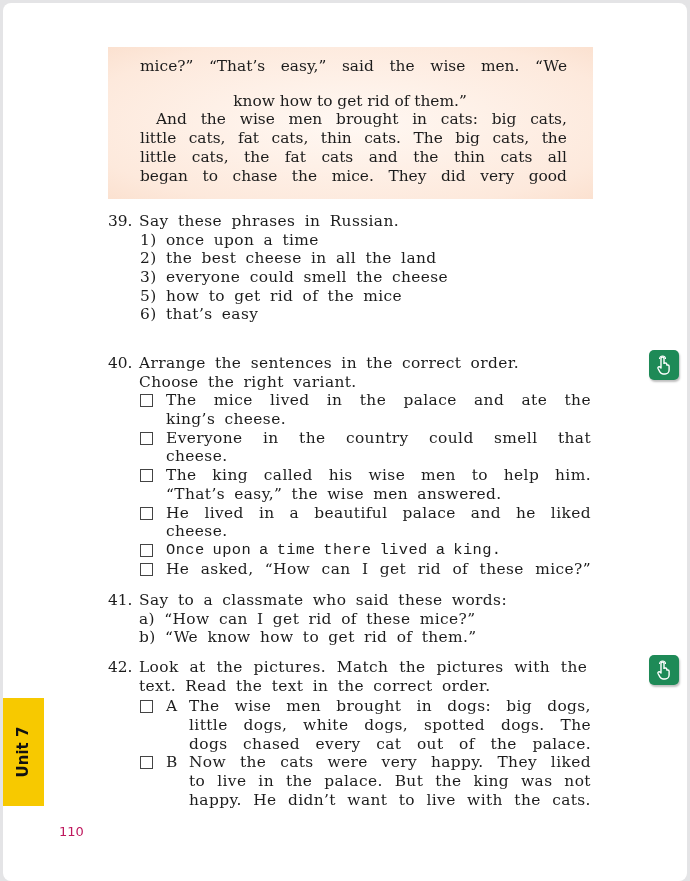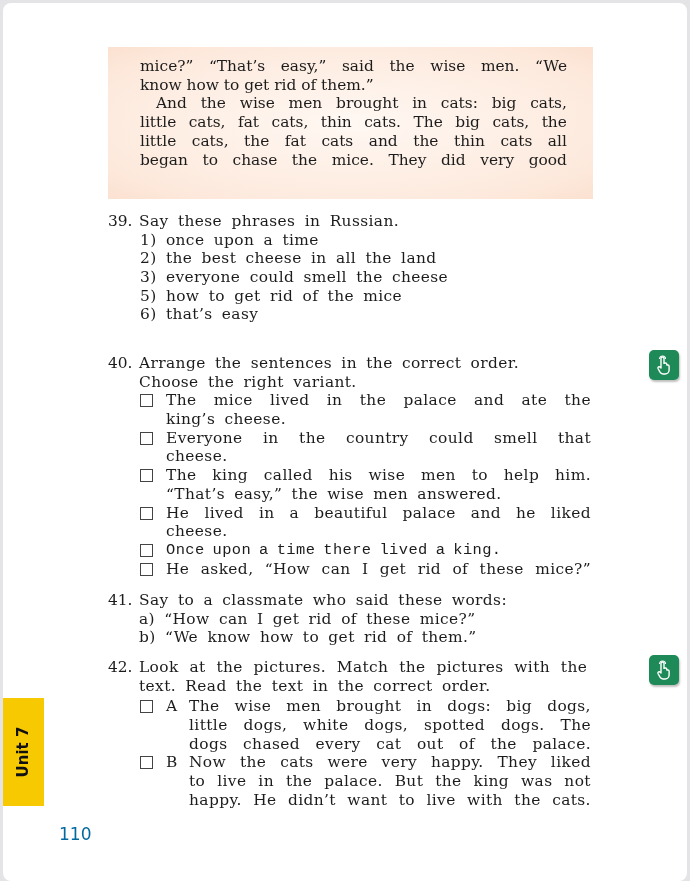--- a/index.html
+++ b/index.html
@@ -14,21 +14,21 @@
   }
   .story-box {
     position:absolute; left:108px; top:47px; width:485px; height:152px;
     background: radial-gradient(ellipse at center, #fff8f3 0%, #fde9dc 80%, #fbe1d0 100%);
     box-sizing:border-box; padding:10px 26px 0 32px;
   }
   .line {
     font-size:15.4px; line-height:18.7px; white-space:nowrap;
     display:flex; justify-content:space-between;
   }
-  .line.last { justify-content:flex-start; }
+  .line.last { justify-content:center;margin-top:16px; }
   .line.last span { margin-right:7px; }
   .indent { padding-left:16px; }
   .ex {
     position:absolute; left:108px; font-size:15.4px; line-height:18.7px;
   }
   .ex-num { font-weight:normal; position:absolute; left:0; top:0; }
   .ex-body { position:absolute; left:31px; top:0; white-space:nowrap; }
   .row { height:18.7px; white-space:nowrap; letter-spacing:0.4px; word-spacing:4px; }
   .check-row { position:relative; padding-left:27px; }
   .checkbox {
@@ -44,21 +44,21 @@
   .unit-tab {
     position:absolute; left:3px; top:698px; width:41px; height:108px;
     background:#f7c900; display:flex; align-items:center; justify-content:center;
   }
   .unit-tab span {
     transform:rotate(-90deg); font-family:"DejaVu Sans", sans-serif;
     font-weight:bold; font-size:15px; white-space:nowrap; color:#111;
   }
   .page-num {
     position:absolute; left:59px; top:824px; font-family:"DejaVu Sans", sans-serif;
-    font-size:17px; color:#0369a1;
+    font-size:13px; color:#be185d;
   }
 </style>
 </head>
 <body>
 
 <div class="page"></div>
 
 <div class="story-box">
   <div class="line" id="sl0">
       <span>mice?”</span>

